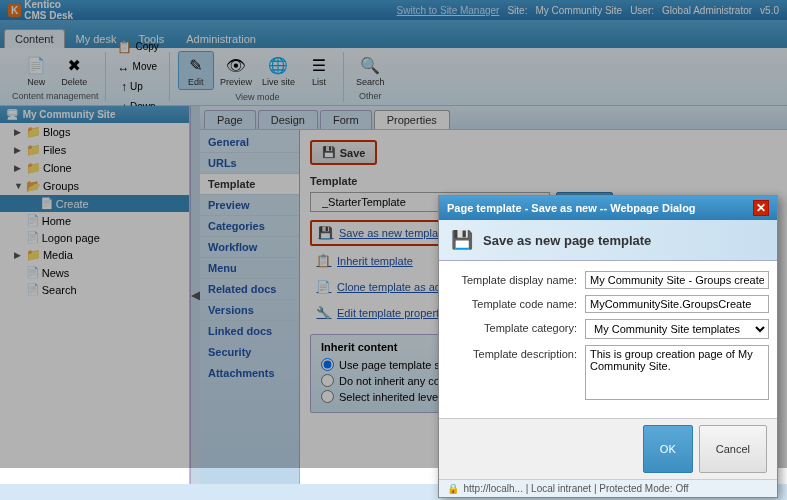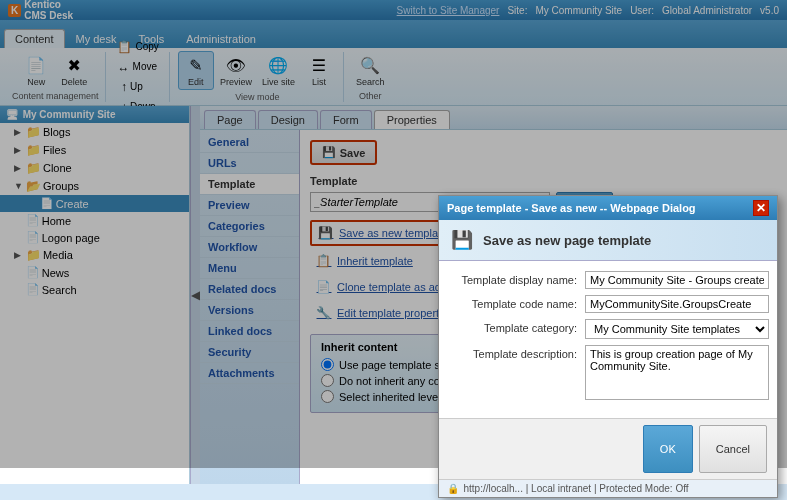--- a/index.html
+++ b/index.html
@@ -63,21 +63,21 @@
     
     .properties-panel { flex: 1; padding: 10px; background: white; overflow: hidden; position: relative; }
 
     
     .save-bar { display: flex; align-items: center; gap: 6px; margin-bottom: 10px; }
     .save-btn { display: flex; align-items: center; gap: 4px; padding: 4px 10px; background: linear-gradient(to bottom, #f5f5f5, #e0e0e0); border: 2px solid #cc3300; border-radius: 3px; cursor: pointer; font-size: 11px; font-weight: bold; color: #333; }
 
     
     .section-label { font-size: 11px; font-weight: bold; color: #333; margin-bottom: 5px; }
     .template-row { display: flex; align-items: center; gap: 6px; margin-bottom: 8px; }
-    .template-input { flex: 1; border: 1px solid #aaa; padding: 3px 3px; font-size: 11px; background: white; max-width: 240px; font-style: italic; }
+    .template-input { flex: 1; border: 1px solid #aaa; padding: 3px 11px; font-size: 11px; background: white; max-width: 240px; }
     .select-btn { padding: 3px 12px; background: linear-gradient(to bottom, #5ba8d8, #3d8fc0); border: 1px solid #2e7db5; color: white; font-size: 11px; cursor: pointer; border-radius: 2px; }
 
     .template-actions { display: flex; flex-direction: column; gap: 4px; }
     .action-btn { display: flex; align-items: center; gap: 5px; padding: 3px 6px; background: transparent; border: none; cursor: pointer; font-size: 11px; color: #2255aa; text-decoration: underline; border: 2px solid #cc3300; border-radius: 2px; }
     .action-btn.no-border { border: none; }
     .action-icon { width: 16px; height: 16px; display: flex; align-items: center; justify-content: center; font-size: 12px; }
 
     
     .inherit-section { margin-top: 10px; background: linear-gradient(to bottom, #e8f4fb, #d0e8f5); border: 1px solid #aac; padding: 6px 10px; border-radius: 2px; }
     .inherit-title { font-size: 11px; font-weight: bold; margin-bottom: 5px; }

